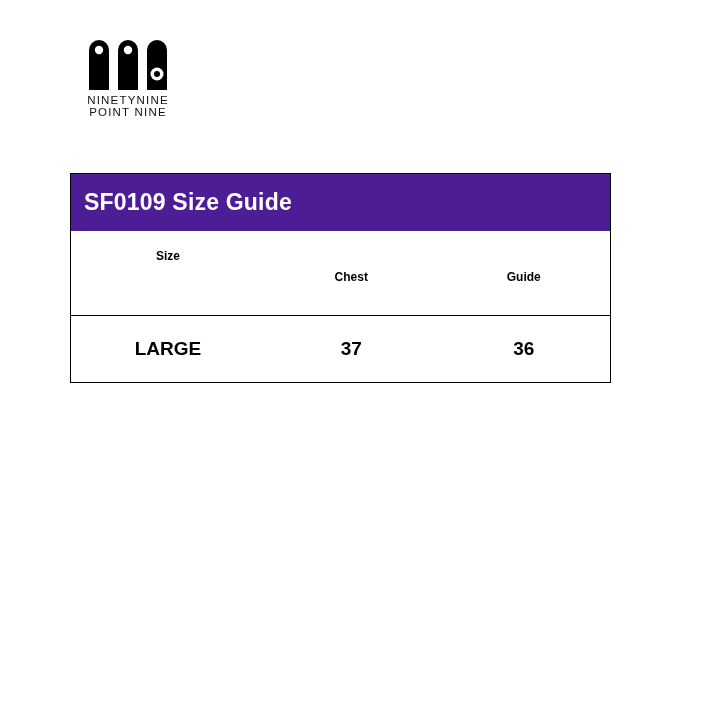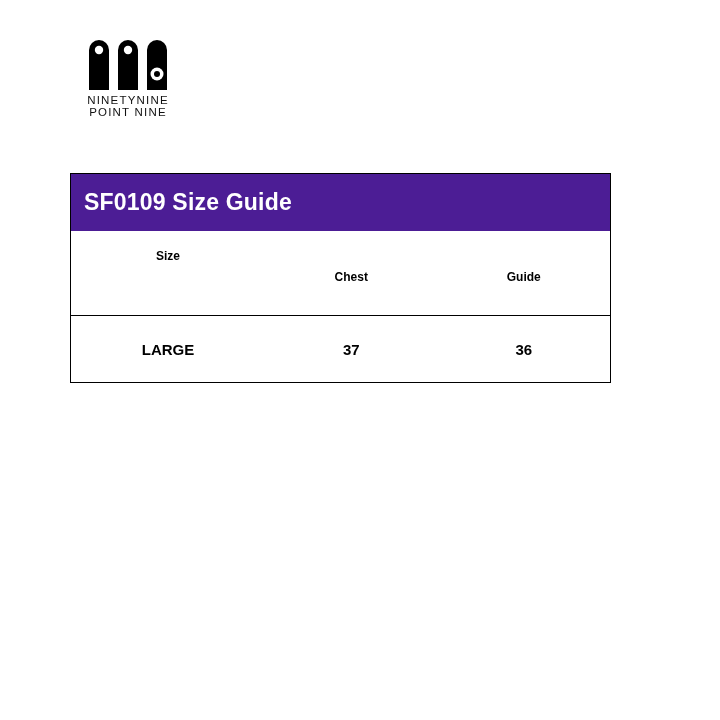--- a/index.html
+++ b/index.html
@@ -79,21 +79,21 @@
   .sg-table tr {
     border-bottom: 1px solid #000000;
   }
   .sg-table tr:last-child {
     border-bottom: none;
   }
   .sg-table td {
     height: 66px;
     text-align: center;
     vertical-align: middle;
-    font-size: 15px;
+    font-size: 19px;
     font-weight: bold;
     padding: 0;
   }
   .sg-table .col-size   { width: 36%; }
   .sg-table .col-chest  { width: 32%; }
   .sg-table .col-length { width: 32%; }
 
   .sg-table tr.head-row td {
     font-size: 12px;
     font-weight: bold;

